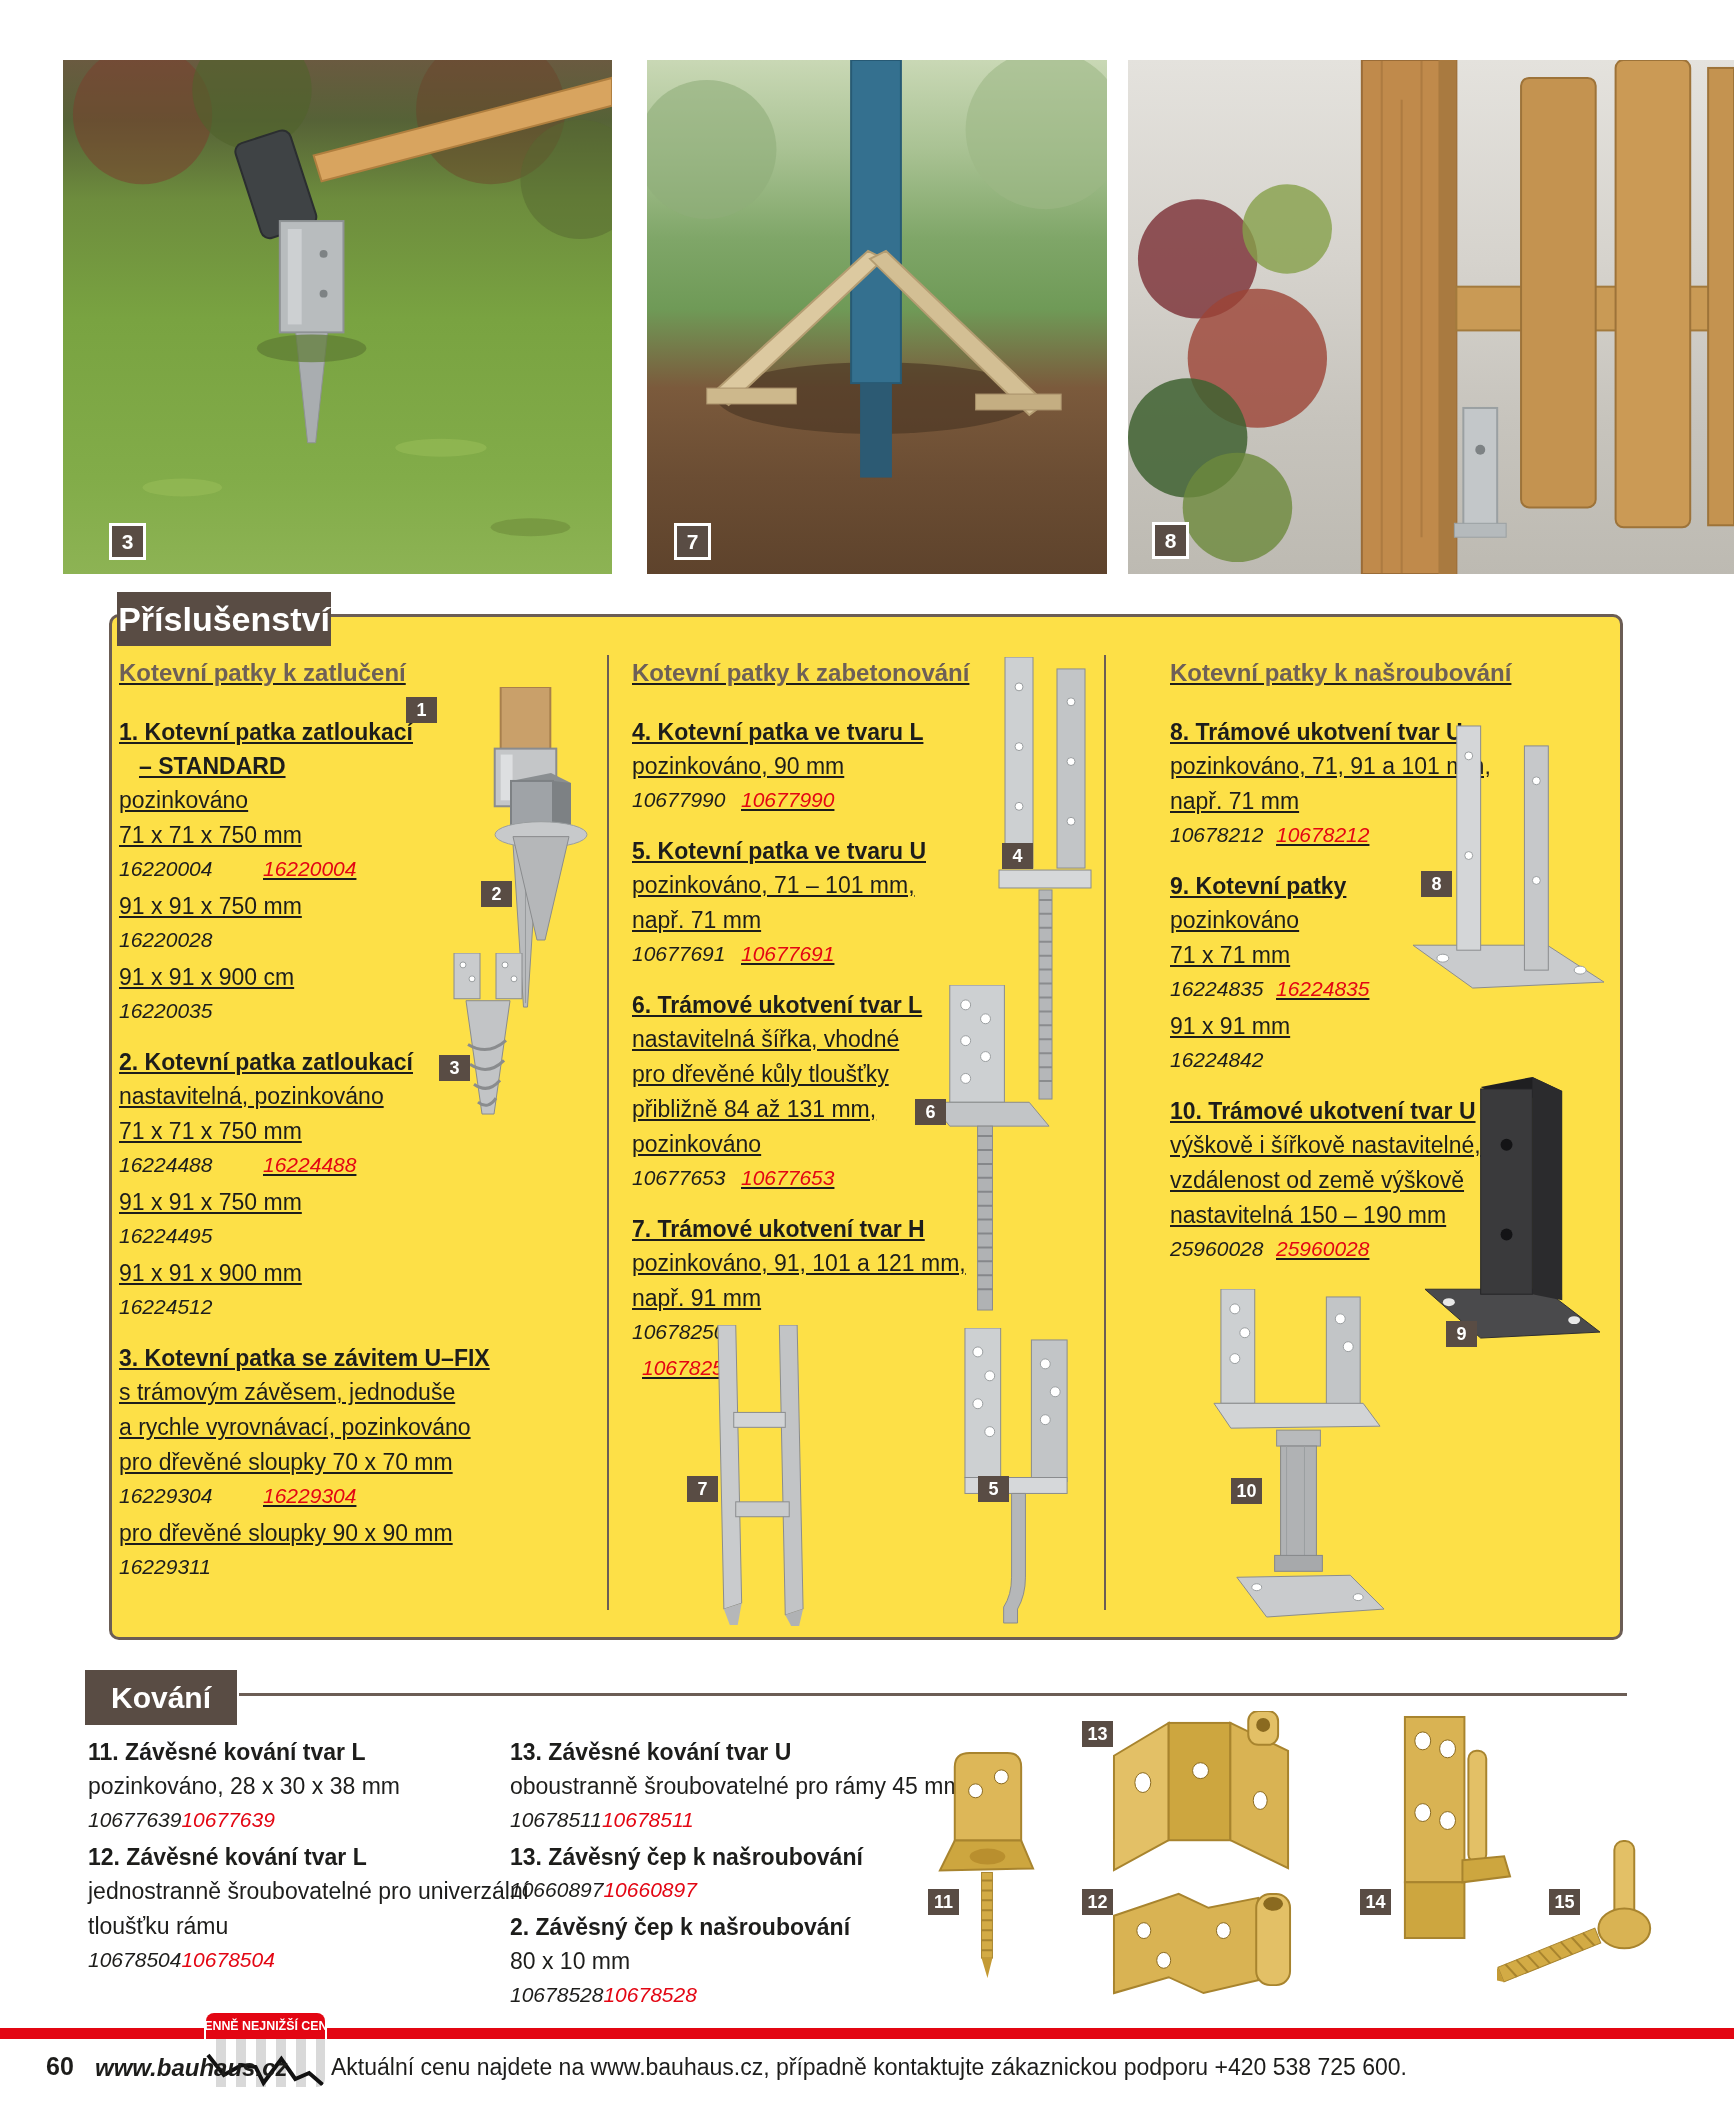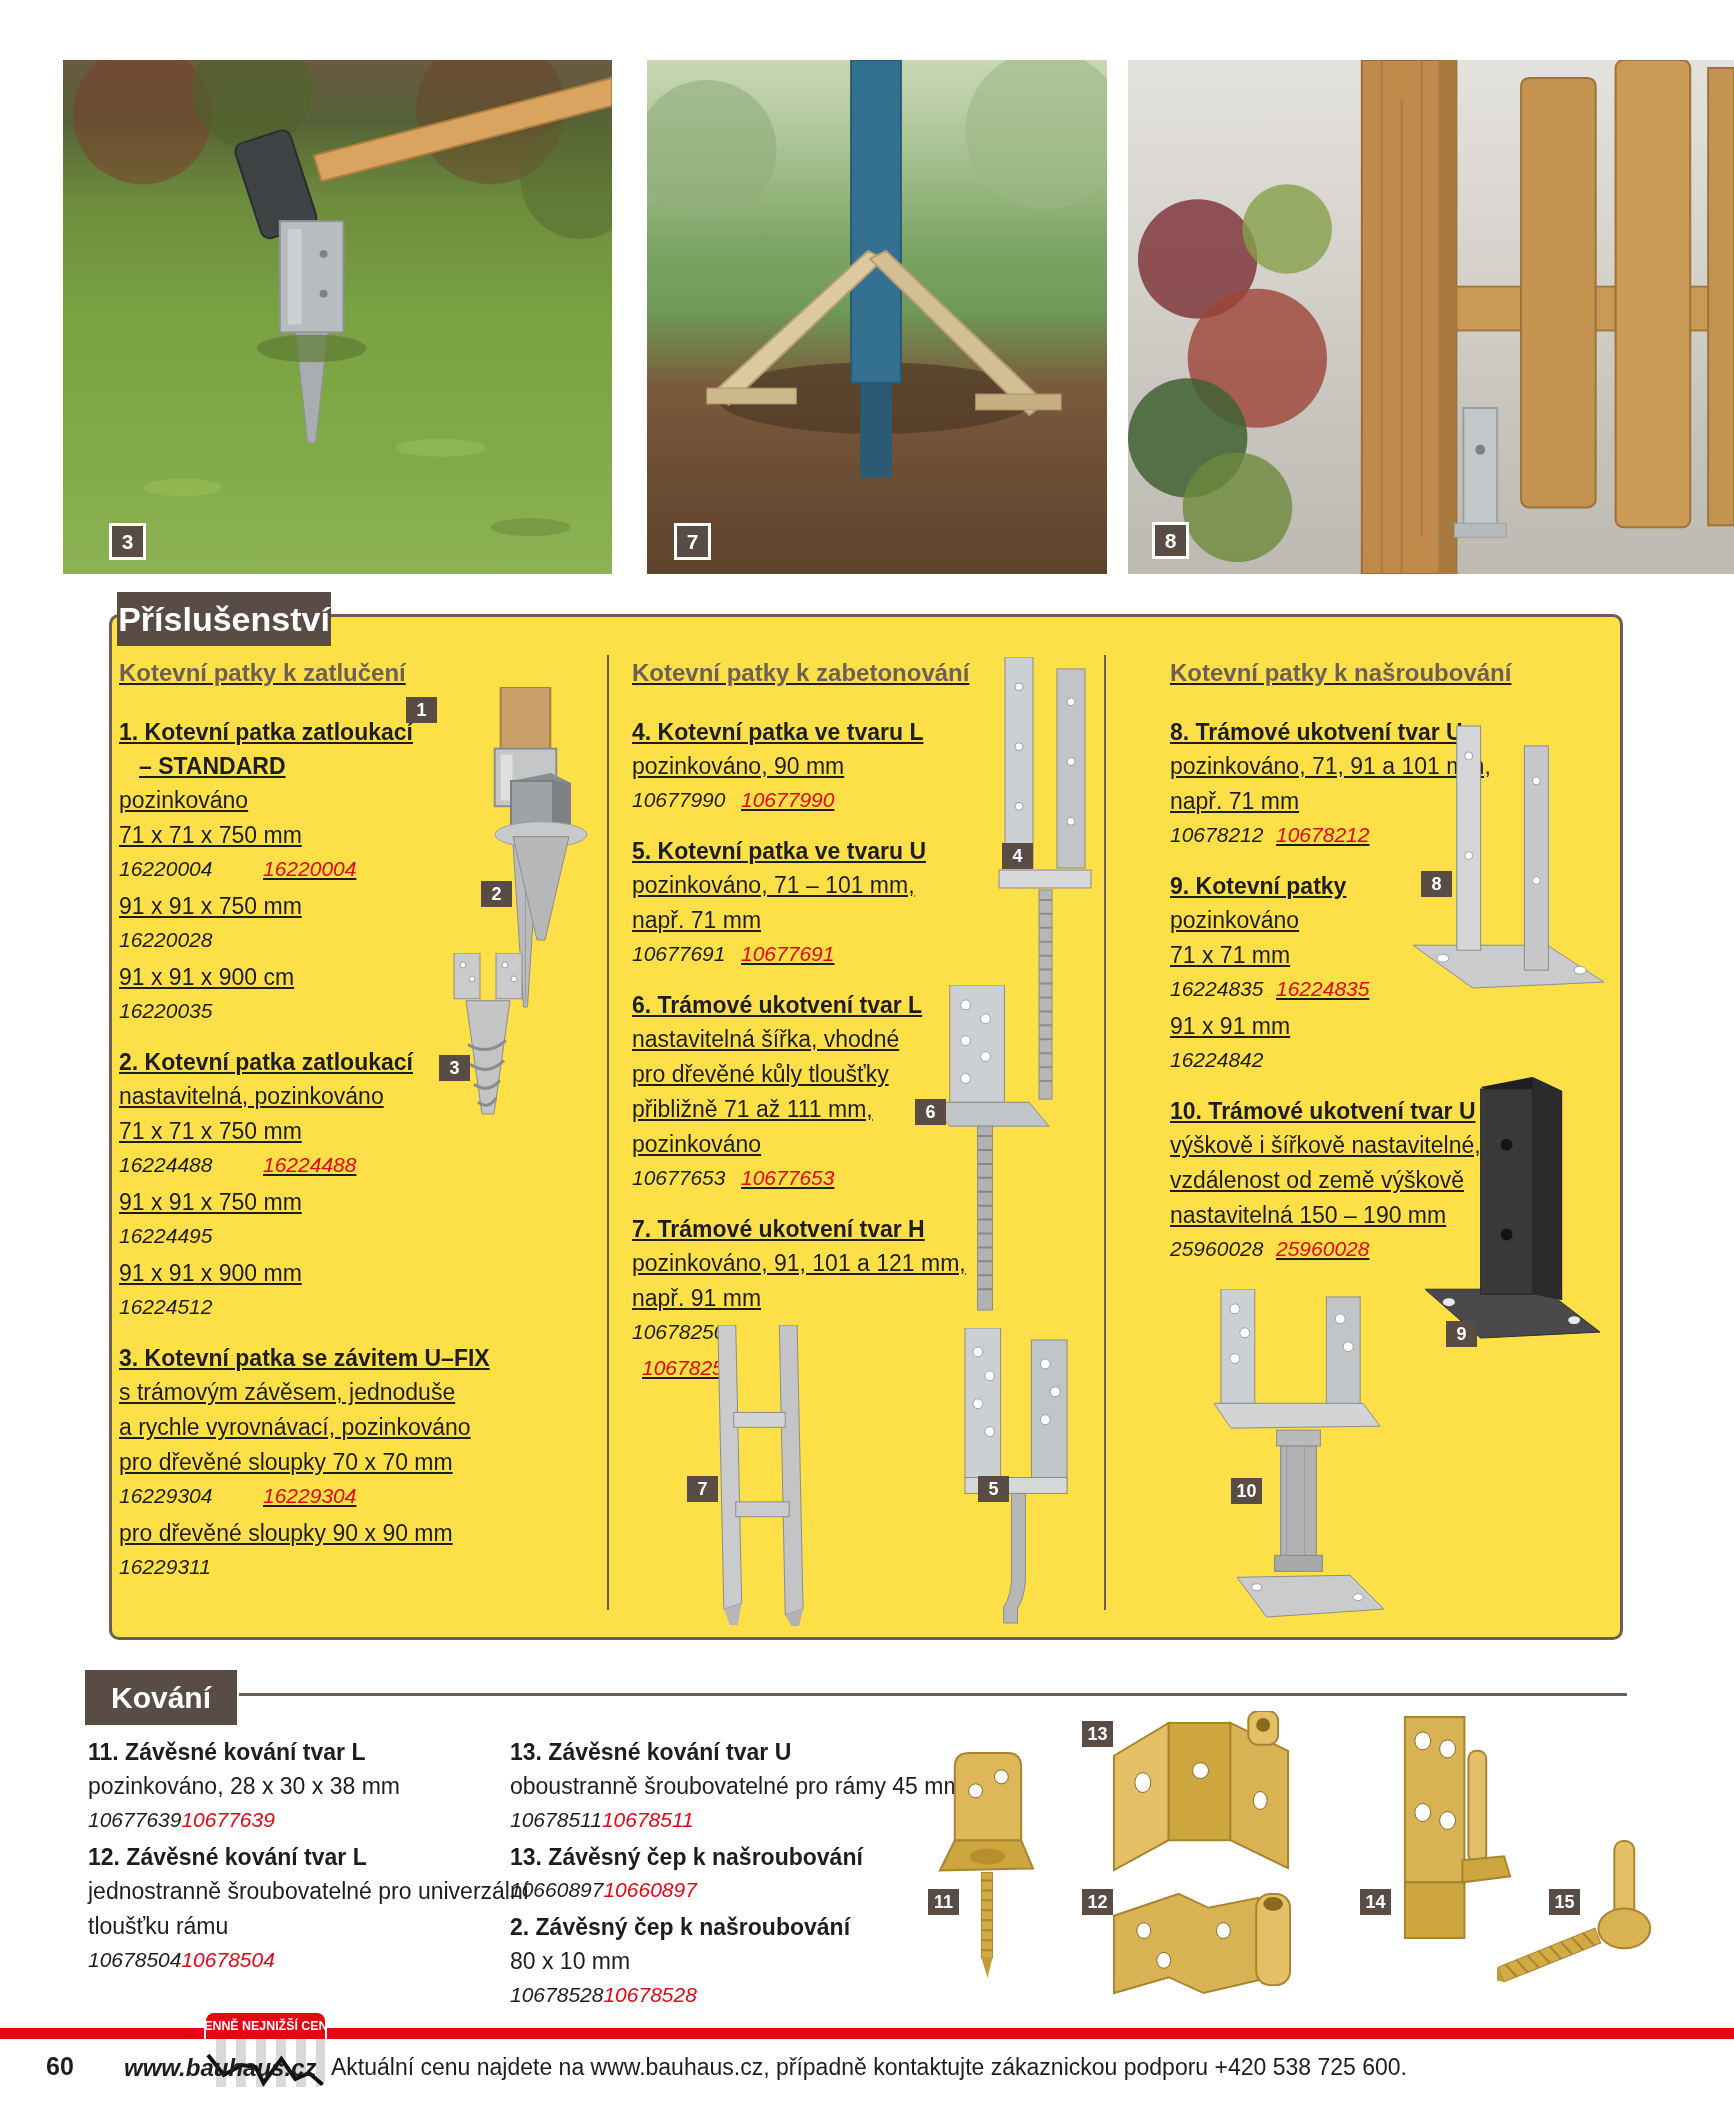--- a/index.html
+++ b/index.html
@@ -55,21 +55,21 @@
 
   
   .footer-bar{position:absolute;left:0;top:2028px;width:1734px;height:11px;background:#e30613;}
   .price-badge{position:absolute;left:206px;top:2013px;width:119px;height:74px;border-radius:8px;
         overflow:hidden;box-shadow:0 0 0 2px #fff;background:#fff;}
   .price-badge-top{height:26px;background:#e30613;color:#fff;font-size:12.4px;font-weight:700;
         display:flex;align-items:center;justify-content:center;white-space:nowrap;}
   .price-badge-body{position:relative;height:48px;background:repeating-linear-gradient(90deg,#ffffff 0 10px,#d9d9d9 10px 20px);}
   .price-badge-body svg{position:absolute;left:0;top:0;width:100%;height:100%;}
   .page-num{position:absolute;left:46px;top:2052px;font-size:25px;font-weight:700;}
-  .page-site{position:absolute;left:95px;top:2054px;font-size:24px;font-style:italic;font-weight:700;margin-left:29px;}
+  .page-site{position:absolute;left:95px;top:2054px;font-size:24px;font-style:italic;font-weight:700;}
   .footer-note{position:absolute;left:331px;top:2054px;font-size:23px;white-space:nowrap;}
 </style>
 </head>
 <body>
 
 <div class="page">
 
   <div class="photo" id="photo1">
     <svg viewBox="0 0 552 517" preserveAspectRatio="none">
       <circle cx="80" cy="55" r="70" fill="#7a3f2e" opacity="0.55"></circle>
@@ -174,21 +174,21 @@
         <div class="product">
           <div class="p-title">5. Kotevní patka ve tvaru U</div>
           <div class="p-line">pozinkováno, 71 – 101 mm,</div>
           <div class="p-line">např. 71 mm</div>
           <div class="p-codes"><span class="code-a">10677691</span><span class="code-b">10677691</span></div>
         </div>
         <div class="product">
           <div class="p-title">6. Trámové ukotvení tvar L</div>
           <div class="p-line">nastavitelná šířka, vhodné</div>
           <div class="p-line">pro dřevěné kůly tloušťky</div>
-          <div class="p-line">přibližně 71 až 111 mm,</div>
+          <div class="p-line">přibližně 84 až 131 mm,</div>
           <div class="p-line">pozinkováno</div>
           <div class="p-codes"><span class="code-a">10677653</span><span class="code-b">10677653</span></div>
         </div>
         <div class="product">
           <div class="p-title">7. Trámové ukotvení tvar H</div>
           <div class="p-line">pozinkováno, 91, 101 a 121 mm,</div>
           <div class="p-line">např. 91 mm</div>
           <div class="p-codes"><span class="code-a">10678250</span></div>
           <div class="p-codes cr"><span class="code-b">10678250</span></div>
         </div>

